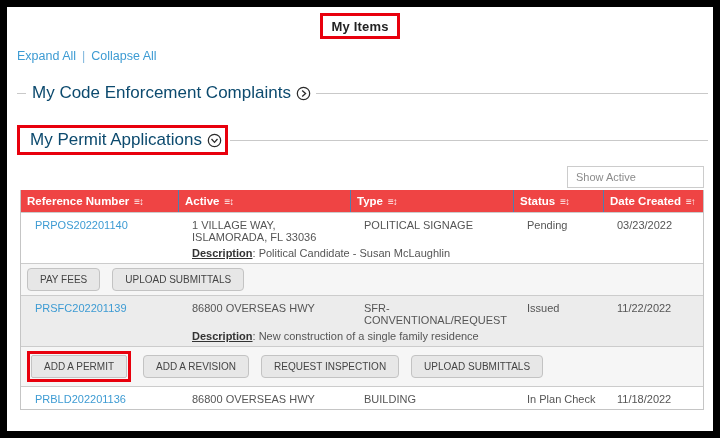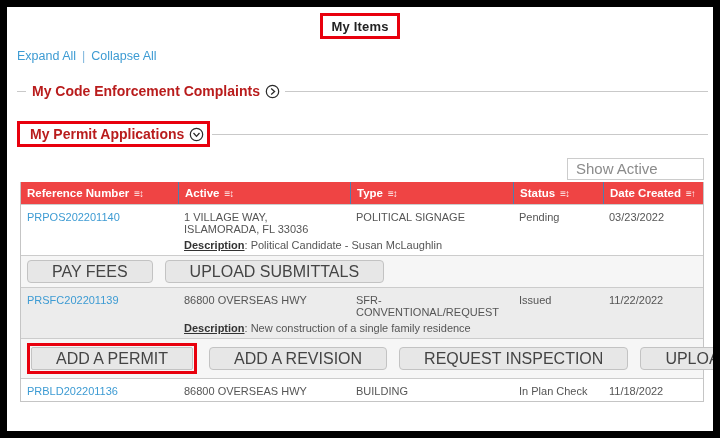--- a/index.html
+++ b/index.html
@@ -21,55 +21,55 @@
 
   
   .links-row { margin: 10px 0 0 10px; font-size: 12.5px; }
   .links-row a { color: #3d9bd3; text-decoration: none; cursor: pointer; }
   .links-row .sep { color: #7fb6dd; margin: 0 6px; }
 
   
   .section { display: flex; align-items: center; margin: 0 5px 0 10px; }
   .sec-pre  { width: 9px; height: 1px; background: #c9c9c9; flex: 0 0 auto; }
   .sec-post { flex: 1 1 auto; height: 1px; background: #c9c9c9; }
-  .sec-label { font-size: 14px; color: #b91c1c; padding: 0 5px 0 6px; white-space: nowrap; font-weight: bold; }
+  .sec-label { font-size: 17px; color: #0c4a6e; padding: 0 5px 0 6px; white-space: nowrap; }
   .chev { flex: 0 0 auto; margin-right: 5px; display: inline-flex; }
   .sec-1 { margin-top: 20px; }
   .sec-2 { margin-top: 33px; }
   .sec-3 { margin-top: 22px; }
   .sec-hl { display: inline-flex; align-items: center; padding: 2px 3px 2px 4px; margin-right: 2px; }
 
   
   .filter-row { margin: 11px 9px 0 0; display: flex; justify-content: flex-end; }
   .filter-box {
     width: 137px; height: 22px; border: 1px solid #ccc; background: #fff;
-    font-size: 15px; color: #8b8b8b; line-height: 20px; padding-left: 8px;
+    font-size: 11px; color: #8b8b8b; line-height: 20px; padding-left: 8px;
   }
 
   
   .table { margin: 2px 9px 0 13px; border: 1px solid #c5c5c5; border-top: none; font-size: 11px; }
   .grid-cols { display: grid; grid-template-columns: 157px 172px 163px 90px 1fr; }
   .thead { background: #ef4444; color: #fff; font-weight: bold; font-size: 11.5px; }
   .th { padding: 5px 6px; display: flex; align-items: center; gap: 5px; cursor: pointer; }
   .th + .th { border-left: 1px solid #4d7fae; }
   .sort-ic { font-size: 10px; font-weight: normal; opacity: .95; letter-spacing: -1px; }
 
   .trow { padding: 4px 0 2px 0; border-top: 1px solid #ccc; }
   .trow.shaded { background: #ececec; }
-  .cells > div, .cells > a { padding: 2px 6px; }
+  .cells > div, .cells > a { padding: 2px 6px; margin-left: 8px; }
   .cell { color: #555; }
   .ref-link { color: #3d9bd3; text-decoration: none; cursor: pointer; }
   .desc-row { grid-column: 2 / -1; padding: 3px 6px 4px 6px; color: #555; }
   .desc-label { color: #333; font-weight: bold; text-decoration: underline; }
 
   .actions-bar { border-top: 1px solid #ccc; background: #f6f6f6; padding: 4px 6px; display: flex; align-items: center; gap: 12px; }
   .btn {
     background: #e7e7e7; border: 1px solid #c3c3c3; border-radius: 4px;
-    color: #444; font-size: 16px; font-family: "Liberation Sans", sans-serif;
-    padding: 4px 24px; line-height: 13px; cursor: pointer; white-space: nowrap;
+    color: #444; font-size: 10px; font-family: "Liberation Sans", sans-serif;
+    padding: 4px 12px; line-height: 13px; cursor: pointer; white-space: nowrap;
   }
   .btn-hl { display: inline-flex; padding: 1px; }
   .btn-hl .btn { border-radius: 2px; text-align: right; }
 </style>
 </head>
 <body>
 
 <div class="frame">
   <div class="page">
 

